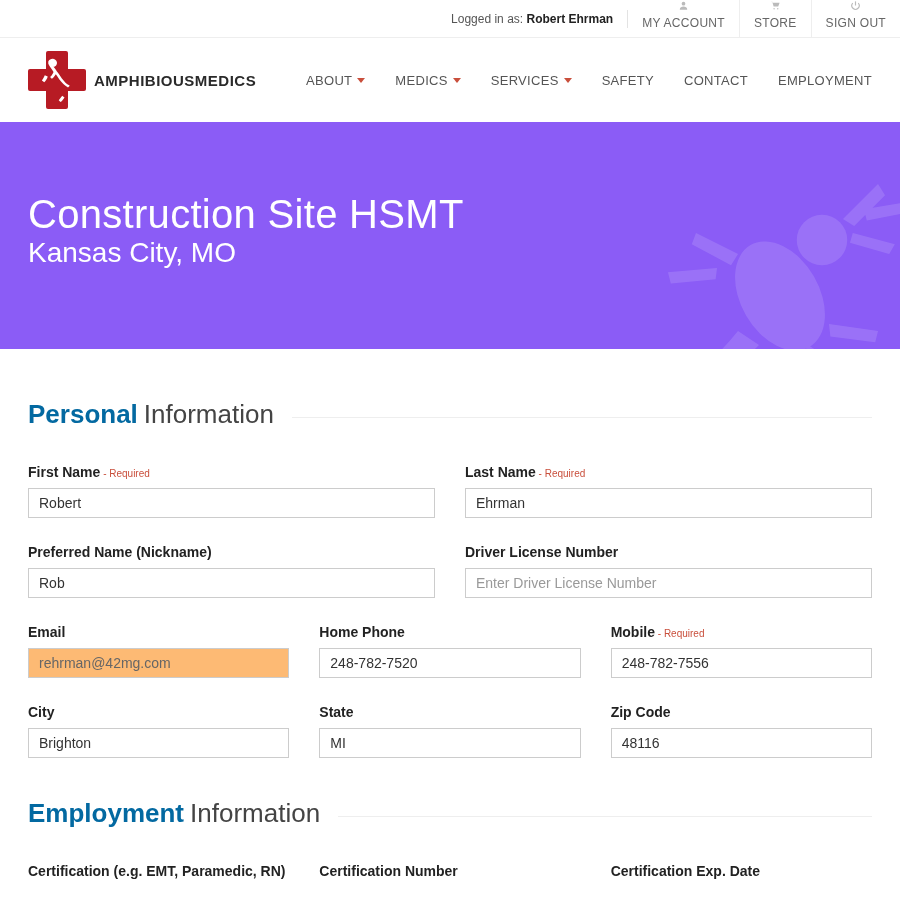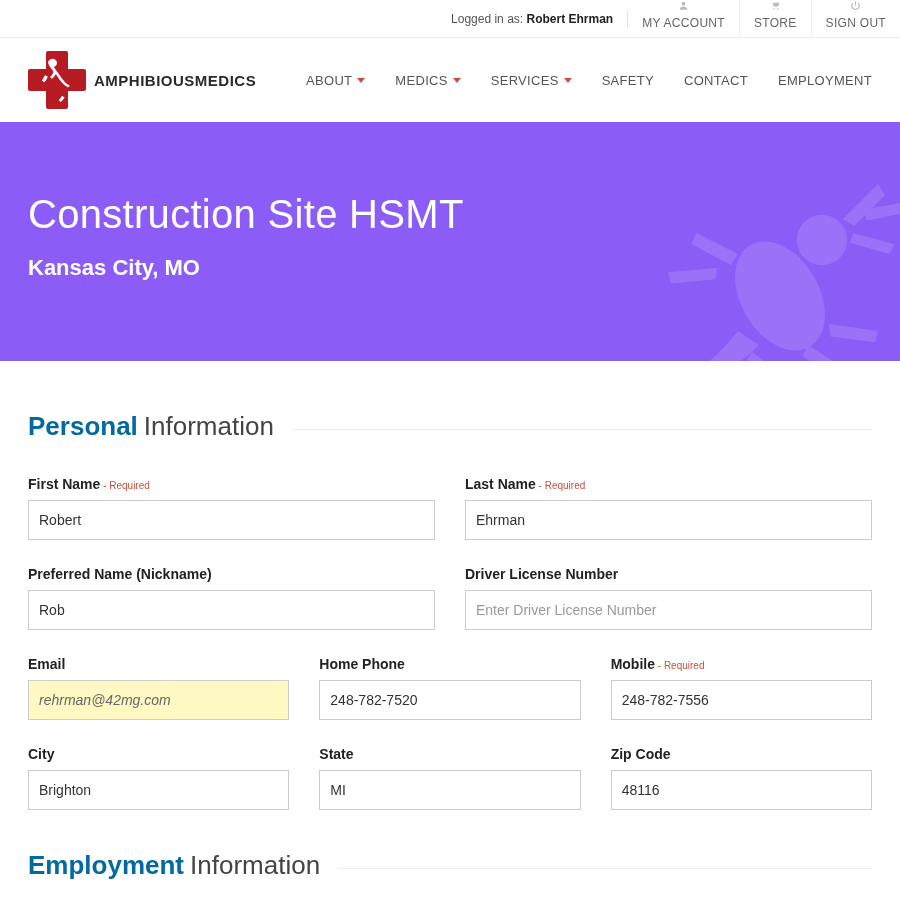--- a/index.html
+++ b/index.html
@@ -20,37 +20,37 @@
 .logo-mark .cross:before { left: 18px; top:0; width:22px; height:58px; border-radius:2px;}
 .logo-mark .cross:after { top: 18px; left:0; width:58px; height:22px; border-radius:2px;}
 .logo-text { display:flex; flex-direction:row; line-height:1; font-family: "Arial Black", Arial, sans-serif; font-weight:700; letter-spacing:0.5px; color:#2a2a2a; font-size:15px;}
 .logo-text span { display:block; }
 .navmenu { display:flex; gap: 30px; font-size: 13px; color:#555; letter-spacing:0.3px;justify-content:center;}
 .navmenu .navitem { display:flex; align-items:center; gap:5px; cursor:pointer; }
 .chev { width:0; height:0; border-left:4px solid transparent; border-right:4px solid transparent; border-top:5px solid #c94f3c; display:inline-block;}
 
 .hero { background:#8b5cf6; color:#fff; padding: 70px 28px 80px 28px; position:relative; overflow:hidden;}
 .hero h1 { font-size: 40px; font-weight: 300; letter-spacing:0.3px;}
-.hero h2 { font-size: 22px; font-weight: 700; margin-top: 18px; }
+.hero h2 { font-size: 28px; font-weight: 400; margin-top: 0; }
 .hero-gecko { position:absolute; right:-20px; top:20px; width:280px; height:280px; opacity:0.13; }
 
 .content { padding: 50px 28px 20px 28px; }
 .section-title { font-size: 26px; font-weight:400; color:#444; margin-bottom: 34px; display:flex; align-items:baseline; }
 .section-title .accent { color:#0369a1; font-weight:700; margin-right: 6px;}
 .section-title .line { flex:1; height:1px; background:#eee; margin-left: 18px; align-self:center; margin-top:6px;}
 
 .form-row { display:flex; gap: 30px; margin-bottom: 26px; }
 .form-field { display:flex; flex-direction:column; gap: 8px; }
 .form-field.half { flex:1; }
 .form-field.third { flex:1; }
 .form-label { font-size: 14px; font-weight: 700; color:#222; }
 .req { color: #c94f3c; font-size: 10px; font-weight: 400; }
-input.fi { height: 40px; border: 1px solid #ccc; padding: 0 10px; font-size: 14px; color:#333; background:#fff; }
+input.fi { height: 30px; border: 1px solid #ccc; padding: 0 10px; font-size: 14px; color:#333; background:#fff; }
 input.fi::placeholder { color:#999; }
-input.fi.disabled { background:#fef9c3; color:#666;font-style:italic; }
+input.fi.disabled { background:#fdba74; color:#666; }
 
 .section2 { margin-top: 40px; }
 </style>
 </head>
 <body>
 
 <div class="topbar">
   <div class="login">
     <span>Logged in as: </span><b>Robert Ehrman</b>
   </div>

